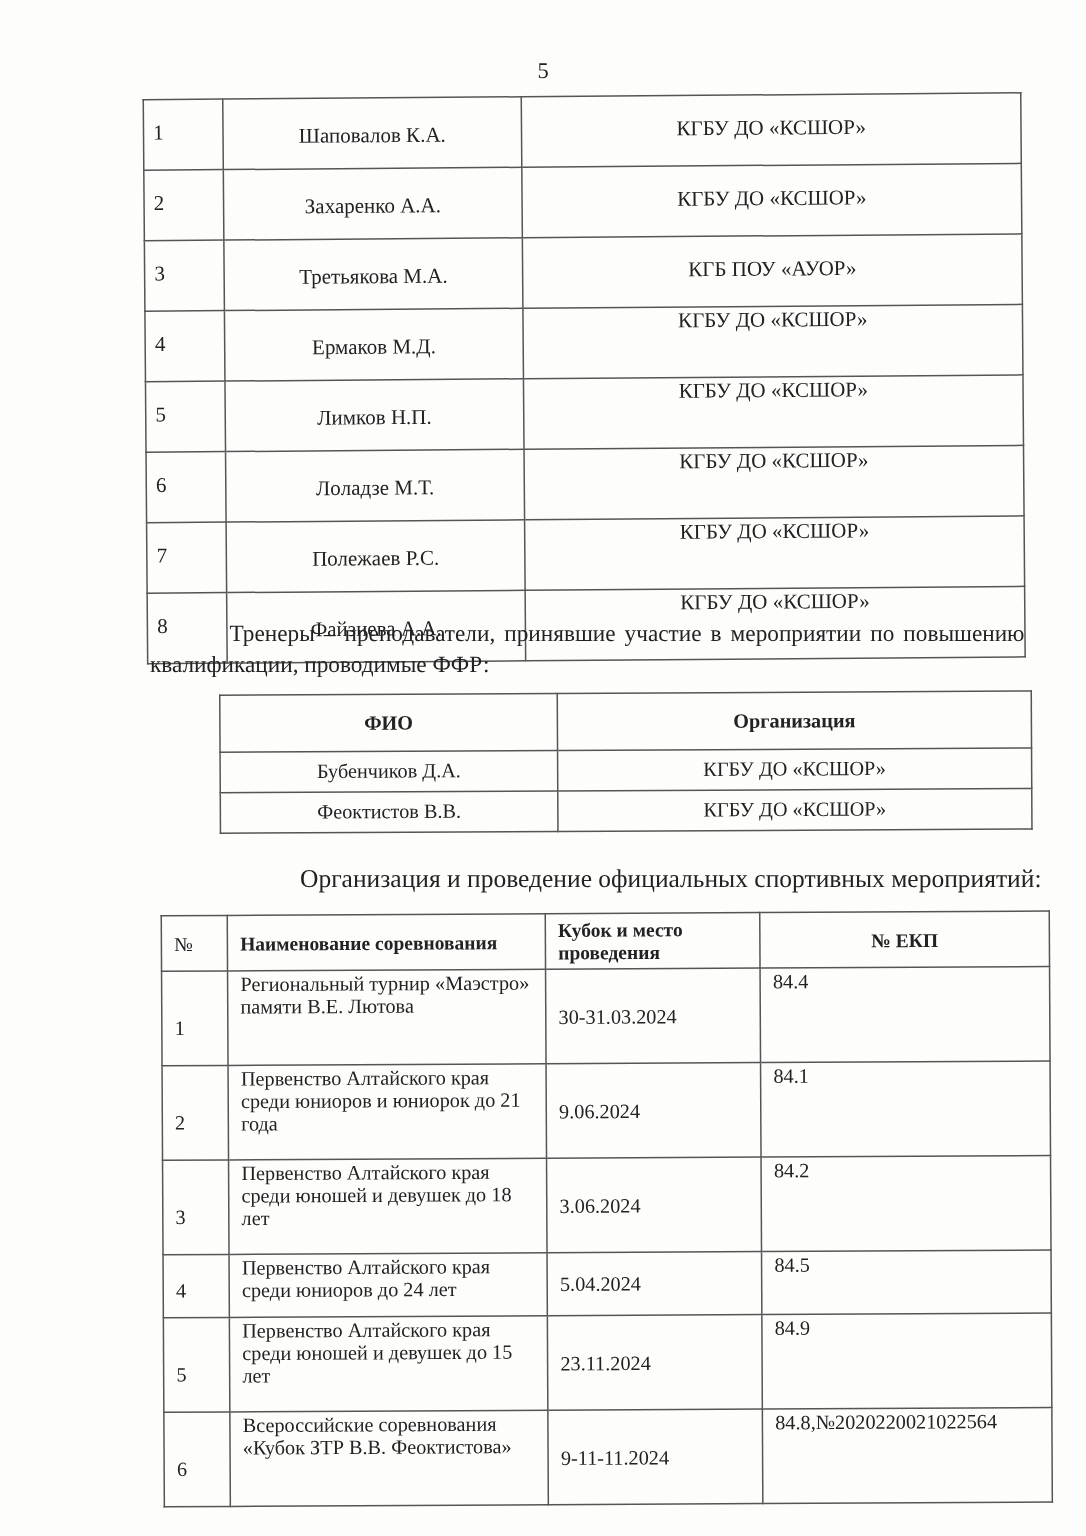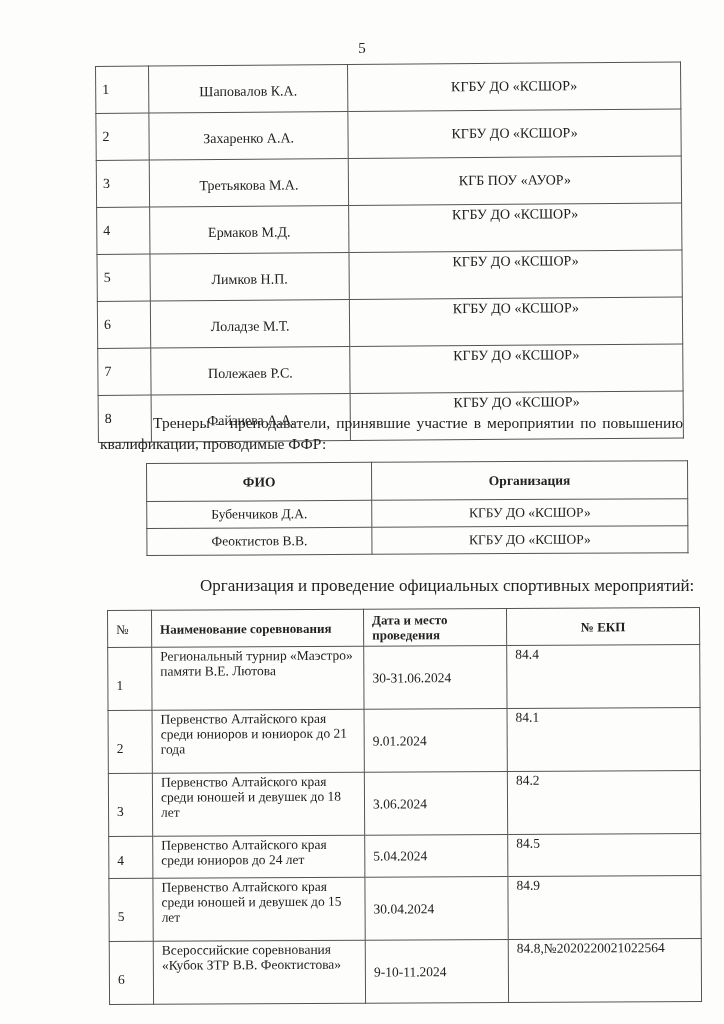--- a/index.html
+++ b/index.html
@@ -110,55 +110,55 @@
   </tbody>
 </table>
 
 <div class="heading3">Организация и проведение официальных спортивных мероприятий:</div>
 
 <table id="t3">
   <thead>
     <tr>
       <th style="font-weight:normal">№</th>
       <th>Наименование соревнования</th>
-      <th>Дата и место проведения</th>
+      <th>Кубок и место проведения</th>
       <th class="ekp">№ ЕКП</th>
     </tr>
   </thead>
   <tbody>
     <tr class="r">
       <td class="num">1</td>
       <td class="name">Региональный турнир «Маэстро» памяти В.Е. Лютова</td>
-      <td class="date">30-31.06.2024</td>
+      <td class="date">30-31.03.2024</td>
       <td class="ekp">84.4</td>
     </tr>
     <tr class="r">
       <td class="num">2</td>
       <td class="name">Первенство Алтайского края среди юниоров и юниорок до 21 года</td>
-      <td class="date">9.01.2024</td>
+      <td class="date">9.06.2024</td>
       <td class="ekp">84.1</td>
     </tr>
     <tr class="r">
       <td class="num">3</td>
       <td class="name">Первенство Алтайского края среди юношей и девушек до 18 лет</td>
       <td class="date">3.06.2024</td>
       <td class="ekp">84.2</td>
     </tr>
     <tr class="r4">
       <td class="num" style="padding-top:6px">4</td>
       <td class="name">Первенство Алтайского края среди юниоров до 24 лет</td>
       <td class="date">5.04.2024</td>
       <td class="ekp">84.5</td>
     </tr>
     <tr class="r">
       <td class="num">5</td>
       <td class="name">Первенство Алтайского края среди юношей и девушек до 15 лет</td>
-      <td class="date">30.04.2024</td>
+      <td class="date">23.11.2024</td>
       <td class="ekp">84.9</td>
     </tr>
     <tr class="r">
       <td class="num">6</td>
       <td class="name">Всероссийские соревнования «Кубок ЗТР В.В. Феоктистова»</td>
-      <td class="date">9-10-11.2024</td>
+      <td class="date">9-11-11.2024</td>
       <td class="ekp">84.8,№2020220021022564</td>
     </tr>
   </tbody>
 </table>
 
 </body></html>

